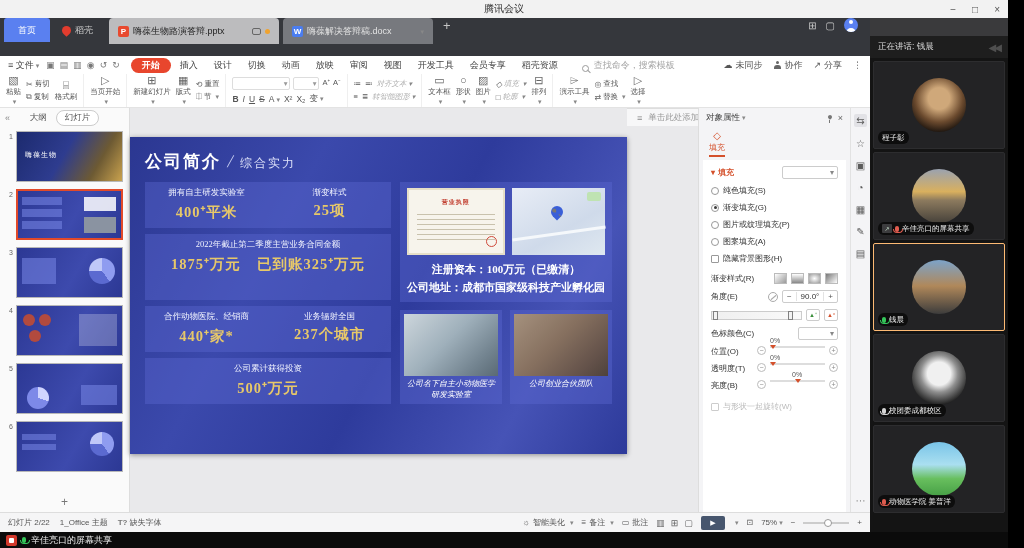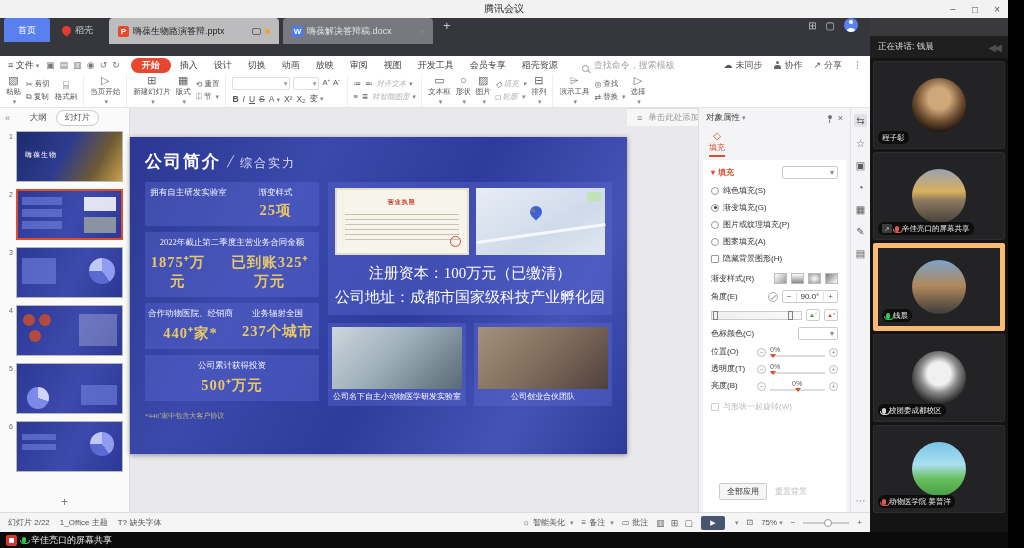--- a/index.html
+++ b/index.html
@@ -107,23 +107,23 @@
   .imgs { display:flex; gap:7px; margin-bottom:6px; }
   .license { flex:1; height:67px; background:#f7f4ec; border:2px solid #e6dfc8; position:relative; }
   .lic-title { position:absolute; top:8px; left:0; right:0; text-align:center; font-size:6px; font-weight:bold; color:#c03a2b; letter-spacing:1px; }
   .seal { position:absolute; right:6px; bottom:6px; width:11px; height:11px; border:1px solid #d0493a; border-radius:50%; }
   .lic-lines { position:absolute; top:20px; left:8px; right:8px; height:30px;
     background:repeating-linear-gradient(#0000 0 4px, #c9c2ad 4px 5px); }
   .map { flex:1; height:67px; background:linear-gradient(150deg,#e8edf6 0%,#cfdaea 60%,#dfe8f0 100%); position:relative; }
   .map .pin { position:absolute; top:18px; left:42%; width:12px; height:12px; background:#3a5fd8; border-radius:50% 50% 50% 0; transform:rotate(-45deg); }
   .map .patch { position:absolute; right:4px; top:4px; width:14px; height:9px; background:#bfe3b2; border-radius:2px; }
   .map .road { position:absolute; left:0; right:0; top:44px; height:3px; background:#f5f8fb; transform:rotate(-8deg); }
-  .info-line { font-size:15px; text-align:center; line-height:1.6; color:#fff; white-space:nowrap; }
+  .info-line { font-size:11px; text-align:center; line-height:1.6; color:#fff; white-space:nowrap;font-weight:bold; }
   .photos { display:flex; gap:8px; }
-  .photo-card { flex:1; background:rgba(92,106,210,0.40); padding:4px 4px 3px 4px; }
+  .photo-card { flex:1; background:rgba(92,106,210,0.40); padding:4px 4px 3px 4px;font-style:italic; }
   .photo { height:62px; }
   .photo.lab { background:linear-gradient(135deg,#cdd6dc 0%,#9fb0bb 45%,#71828e 80%,#5a6a75 100%); }
   .photo.team { background:linear-gradient(135deg,#a5917e 0%,#86705f 45%,#64524a 80%,#4e423c 100%); }
   .photo-caption { font-size:8px; text-align:center; color:#fff; padding-top:3px; line-height:1.35; }
 
   .notesbar { height:18px; flex:none; border-top:1px solid #ddd; background:#f7f7f8; display:flex; align-items:center; gap:6px; padding:0 10px; font-size:8.5px; color:#9a9a9a; }
   .notes-ico { color:#888; font-size:9px; }
 
   
   .props { width:152px; flex:none; background:#f4f4f6; border-left:1px solid #ddd; display:flex; flex-direction:column; font-size:8px; color:#333; min-height:0; }
@@ -151,21 +151,21 @@
   .angle-ico { width:10px; height:10px; border:1px solid #aaa; border-radius:50%; position:relative; }
   .angle-ico::after { content:""; position:absolute; top:4px; left:1px; width:7px; height:1px; background:#aaa; transform:rotate(-40deg); }
   .spin { display:flex; align-items:center; border:1px solid #ccc; border-radius:2px; height:13px; }
   .spin span { padding:0 4px; color:#555; }
   .spin .val { border-left:1px solid #e3e3e3; border-right:1px solid #e3e3e3; color:#333; }
   .gbar-row { display:flex; align-items:center; gap:4px; }
   .gbar { flex:1; height:9px; border:1px solid #ccc; background:linear-gradient(to right,#efefef,#fafafa); position:relative; }
   .gstop { position:absolute; top:-1px; width:5px; height:9px; background:#f2f2f2; border:1px solid #808080; }
   .stopbtn { width:14px; height:12px; border:1px solid #ccc; border-radius:2px; display:flex; align-items:center; justify-content:center; font-size:6px; }
   .stopbtn.add { color:#3a8f3a; } .stopbtn.del { color:#d4502b; }
-  .slider-row { display:flex; align-items:flex-end; gap:4px; }
+  .slider-row { display:flex; align-items:flex-start; gap:4px; }
   .slider-row .lbl { width:42px; flex:none; }
   .scircle { width:9px; height:9px; border:1px solid #bbb; border-radius:50%; display:flex; align-items:center; justify-content:center; font-size:7px; color:#888; flex:none; }
   .track { flex:1; height:2px; background:#ddd; position:relative; }
   .track .pct { position:absolute; top:-9px; font-size:7px; color:#555; }
   .track .mk { position:absolute; top:-1px; width:0; height:0; border-left:3px solid transparent; border-right:3px solid transparent; border-top:4px solid #d4502b; }
   .disabled { color:#bbb; }
   .props-footer { margin-top:auto; display:flex; gap:8px; padding:5px 8px 6px 8px; align-items:center; }
   .apply-btn { border:1px solid #ccc; background:#f6f6f6; border-radius:2px; padding:2px 7px; color:#333; }
   .resetbg { color:#bbb; }
 
@@ -185,21 +185,21 @@
   .ztrack { width:46px; height:2px; background:#ccc; position:relative; }
   .zknob { position:absolute; top:-3px; left:45%; width:8px; height:8px; border:1px solid #999; border-radius:50%; background:#fff; }
 
   
   .videopanel { flex:1; background:#141414; display:flex; flex-direction:column; min-height:0; }
   .vp-strip { height:18px; flex:none; background:#3a3a3c; }
   .vp-speaking { height:22px; flex:none; background:#1e1e1e; color:#ddd; font-size:8.5px; display:flex; align-items:center; padding:0 8px; gap:4px; }
   .vp-arrows { margin-left:auto; color:#4f4f4f; font-size:10px; letter-spacing:-2px; }
   .vp-tiles { flex:1; display:flex; flex-direction:column; gap:3px; padding:3px; min-height:0; }
   .vtile { height:88px; flex:none; background:#232325; border:1px solid #2d2d2f; border-radius:2px; position:relative; display:flex; align-items:center; justify-content:center; }
-  .vtile.speaking { border:5px solid #fdba74; }
+  .vtile.speaking { border:1px solid #fdba74; }
   .vavatar { width:54px; height:54px; border-radius:50%; }
   .a1 { background:radial-gradient(circle at 50% 38%, #cfa87a 25%, #6b4a2e 55%, #201710 78%); }
   .a2 { background:linear-gradient(180deg,#9aa2b0 0%,#d9b05e 42%,#8c7a5e 58%,#46413a 100%); }
   .a3 { background:linear-gradient(180deg,#7ca3c9 0%,#b0885a 48%,#3c3c3c 100%); }
   .a4 { background:radial-gradient(circle at 50% 42%, #f0f0f0 28%, #8f8f8f 45%, #161616 78%); }
   .a5 { background:linear-gradient(180deg,#79c4e8 0%,#aadff0 42%,#68bf5e 68%,#47a046 100%); }
   .vlabel { position:absolute; left:4px; bottom:4px; background:rgba(8,8,8,0.82); color:#eee; font-size:7.5px; padding:1.5px 4px; display:flex; align-items:center; gap:3px; border-radius:6px; max-width:92%; white-space:nowrap; overflow:hidden;text-align:right; }
   .mic { display:inline-block; width:4px; height:6px; border-radius:2px; position:relative; flex:none; }
   .mic::after { content:""; position:absolute; left:-2px; top:3px; width:8px; height:3px; border:1px solid currentColor; border-top:none; border-radius:0 0 4px 4px; }
   .mic.green { background:#35c75a; color:#35c75a; }
@@ -494,20 +494,21 @@
               <div class="slide-title">
                 <span class="st-main">公司简介</span>
                 <span class="st-slash">/</span>
                 <span class="st-sub">综合实力</span>
               </div>
               <div class="slide-body">
                 <div class="col-left">
                   <div class="stat-row">
                     <div class="stat-box">
                       <div class="stat-label">拥有自主研发实验室</div>
+                      <div class="stat-value">400⁺平米</div>
                     </div>
                     <div class="stat-box">
                       <div class="stat-label">渐变样式</div>
                       <div class="stat-value">25项</div>
                     </div>
                   </div>
                   <div class="stat-box">
                     <div class="stat-label">2022年截止第二季度主营业务合同金额</div>
                     <div class="stat-value wide-vals">
                       <span>1875⁺万元</span>
@@ -523,21 +524,20 @@
                       <div class="stat-label">业务辐射全国</div>
                       <div class="stat-value">237个城市</div>
                     </div>
                   </div>
                   <div class="stat-row">
                     <div class="stat-box">
                       <div class="stat-label">公司累计获得投资</div>
                       <div class="stat-value">500⁺万元</div>
                     </div>
                   </div>
-                  <div class="footnote">*440⁺家中包含大客户协议</div>
                 </div>
                 <div class="col-right">
                   <div class="info-card">
                     <div class="imgs">
                       <div class="license">
                         <div class="lic-title">营业执照</div>
                         <div class="lic-lines"></div>
                         <div class="seal"></div>
                       </div>
                       <div class="map">
@@ -661,24 +661,20 @@
               <span class="scircle">−</span>
               <span class="track">
                   <span class="pct" style="left:40%;">0%</span>
                   <span class="mk" style="left:45%;"></span>
                 </span>
               <span class="scircle">+</span>
             </div>
             <div class="opt-row disabled" style="margin-top:4px;">
               <span class="chk" style="border-color:#ccc;"></span>
               <span>与形状一起旋转(W)</span>
-            </div>
-            <div class="props-footer">
-              <span class="apply-btn">全部应用</span>
-              <span class="resetbg">重置背景</span>
             </div>
           </div>
         </div>
 
         <div class="sidestrip">
           <span class="ss-ico active">⇆</span>
           <span class="ss-ico">☆</span>
           <span class="ss-ico">▣</span>
           <span class="ss-ico">◔</span>
           <span class="ss-ico">▦</span>

